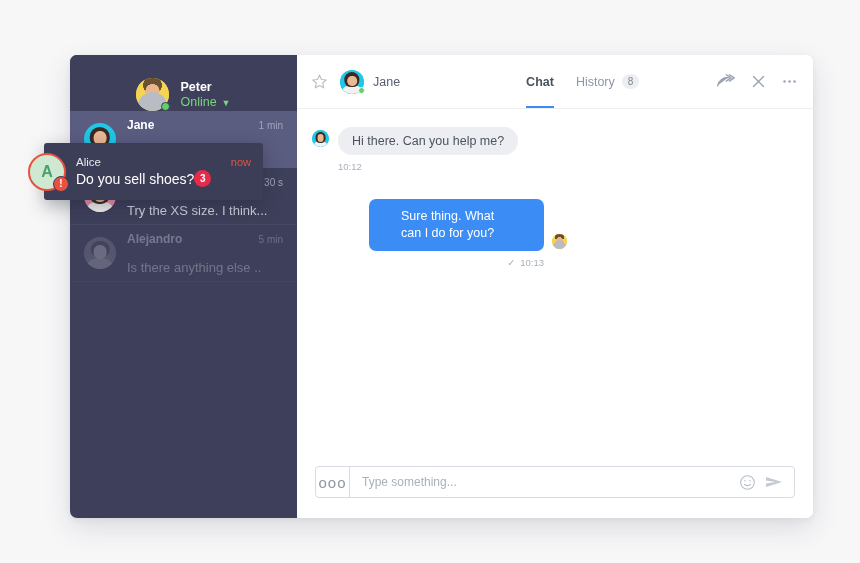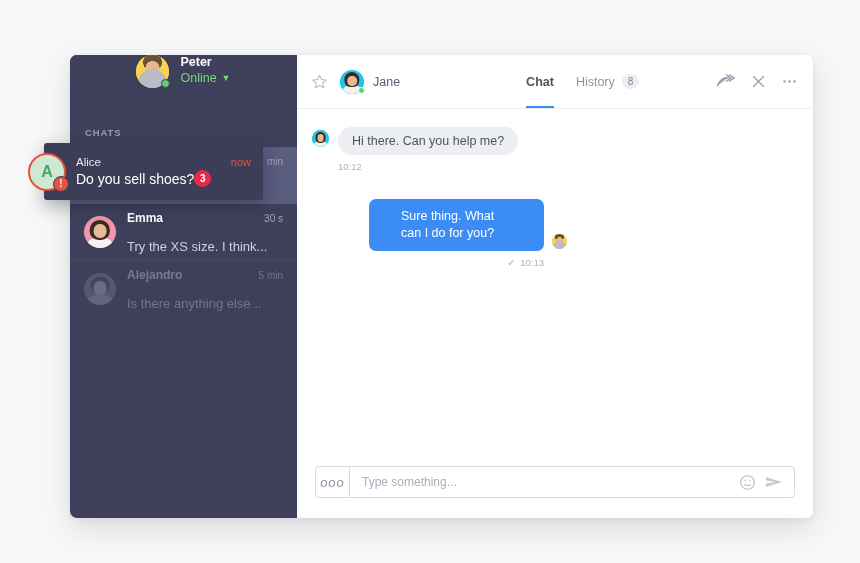--- a/index.html
+++ b/index.html
@@ -29,21 +29,21 @@
     width: 227px;
     background: #3e3f5a;
     display: flex;
     flex-direction: column;
     flex: 0 0 227px;
     position: relative;
   }
   .profile {
     height: 56px;
     display: flex;
-    align-items: flex-start;
+    align-items: flex-end;
     justify-content: center;
     gap: 11px;
     background: #3e3f5a;
   }
   .profile-avatar {
     position: relative;
     width: 33px; height: 33px; border-radius: 50%;
     background: #f5d451;
     overflow: visible;
     flex: 0 0 33px;
@@ -259,21 +259,21 @@
     border-radius: 4px;
     background: #fff;
     overflow: hidden;
   }
   .dots-btn {
     width: 34px; height: 100%;
     display: flex; align-items: center; justify-content: center;
     border-right: 1px solid #d7dce2;
     color: #8d96a3; cursor: pointer; letter-spacing: 1px;
   }
-  .dots-btn span { font-size: 13px; line-height: 1; font-style: italic; }
+  .dots-btn span { font-size: 15px; line-height: 1; }
   .composer-input {
     flex: 1; border: 0; outline: none; height: 100%;
     padding: 0 12px; font-size: 12px; color: #4b5361;
     font-family: "Liberation Sans", sans-serif; background: transparent;
   }
   .composer-input::placeholder { color: #a8b0bb; }
   .composer-actions { display: flex; align-items: center; gap: 9px; padding-right: 11px; }
 </style>
 </head>
 <body>
@@ -291,21 +291,20 @@
         </div>
         <div class="profile-meta">
           <div class="profile-name">Peter</div>
           <div class="profile-status">
             <span>Online</span>
             <span class="chev">▼</span>
           </div>
         </div>
       </div>
 
-      <div class="chats-label">CHATS</div>
 
       <div class="chat-list">
 
         <div class="chat-item active">
           <div class="ci-avatar jane">
             <div class="body"></div>
             <div class="hair"></div>
             <div class="skin"></div>
           </div>
           <div class="ci-body">

